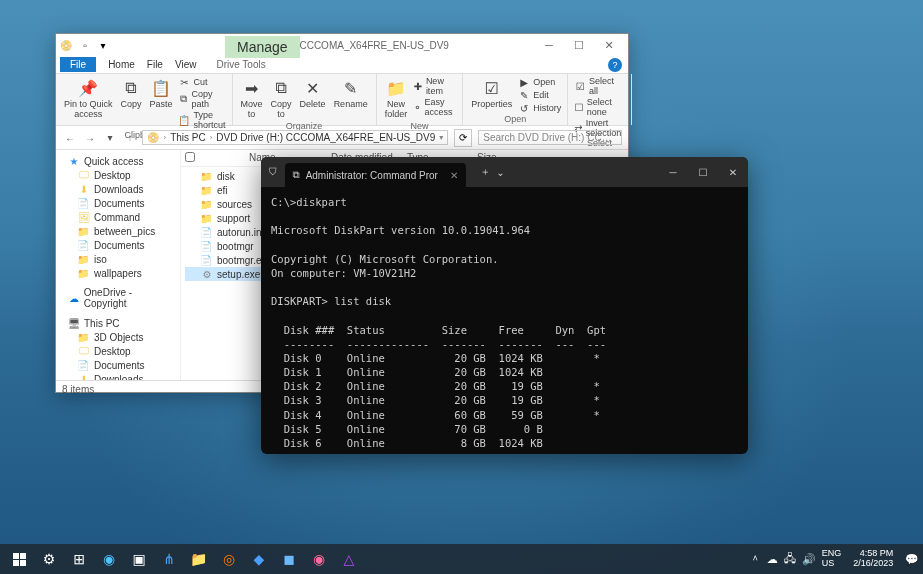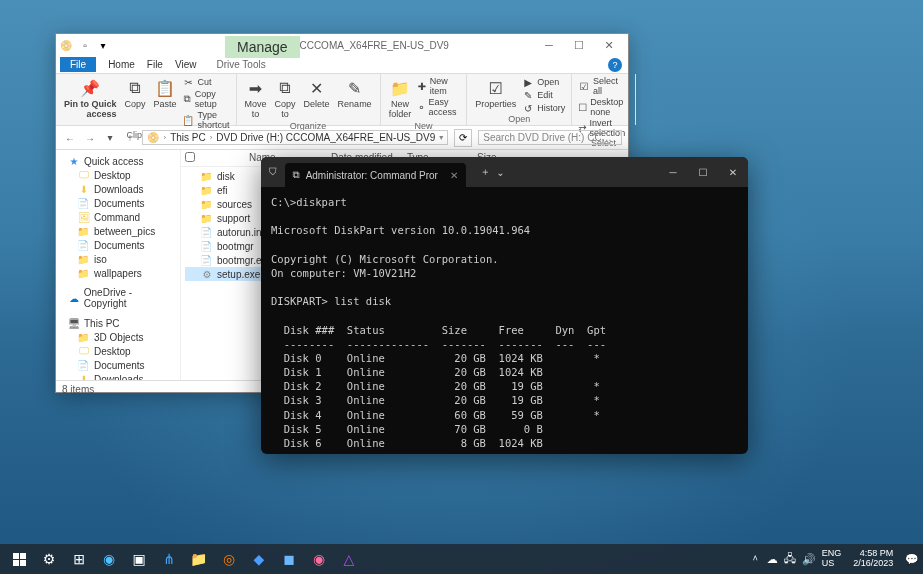--- a/index.html
+++ b/index.html
@@ -112,39 +112,39 @@
     <span class="tab">View</span>
     <span class="tab tab-drive">Drive Tools</span>
     <span class="help">?</span>
   </div>
 
   <div class="ribbon">
     <div class="ribbon-group">
       <div class="controls">
         <div class="rbtn-big">
             <span class="ico">📌</span>
-            <span style="white-space:pre;text-align:right;font-weight:bold;">Pin to Quick
+            <span style="white-space:pre;text-align:center;">Pin to Quick
 access</span>
           </div>
         <div class="rbtn-big">
             <span class="ico">⧉</span>
             <span>Copy</span>
           </div>
         <div class="rbtn-big">
             <span class="ico">📋</span>
             <span>Paste</span>
           </div>
         <div class="rbtn-stack">
           <div class="rbtn-small">
               <span class="ico">✂</span>
               <span>Cut</span>
             </div>
           <div class="rbtn-small">
               <span class="ico">⧉</span>
-              <span>Copy setup</span>
+              <span>Copy path</span>
             </div>
           <div class="rbtn-small">
               <span class="ico">📋</span>
               <span>Type shortcut</span>
             </div>
         </div>
       </div>
       <div class="label">Clipboard</div>
     </div>
     <div class="ribbon-group">
@@ -215,21 +215,21 @@
     </div>
     <div class="ribbon-group">
       <div class="controls">
         <div class="rbtn-stack">
           <div class="rbtn-small">
               <span class="ico">☑</span>
               <span>Select all</span>
             </div>
           <div class="rbtn-small">
               <span class="ico">☐</span>
-              <span>Desktop none</span>
+              <span>Select none</span>
             </div>
           <div class="rbtn-small">
               <span class="ico">⇄</span>
               <span>Invert selection</span>
             </div>
         </div>
       </div>
       <div class="label">Select</div>
     </div>
   </div>

